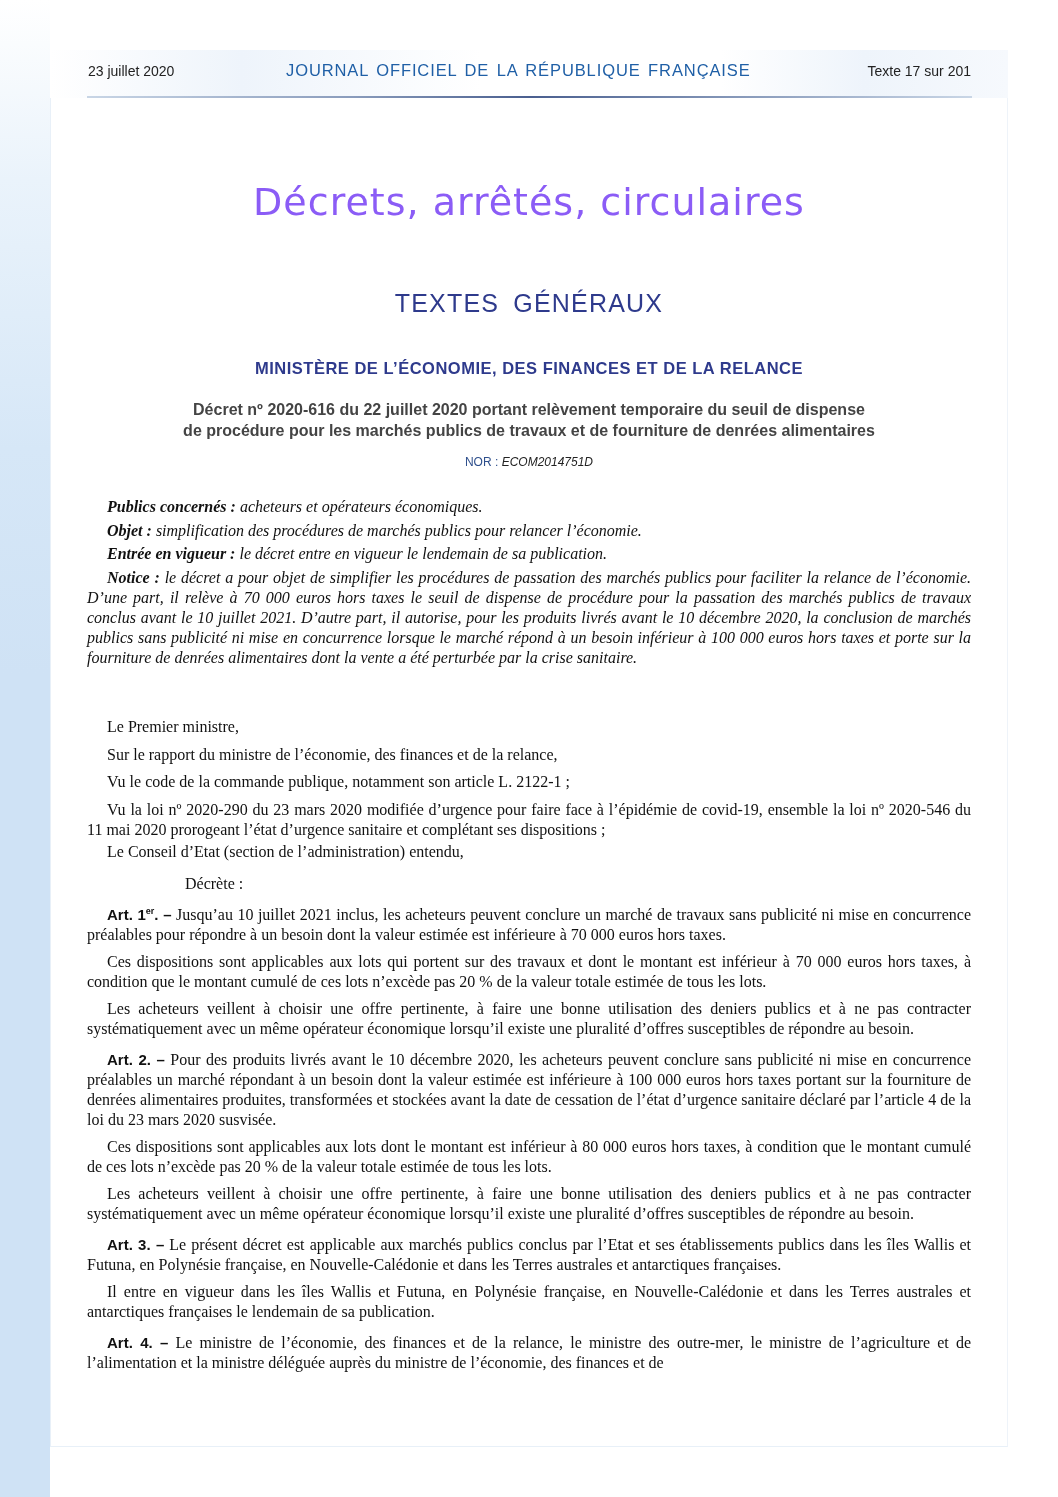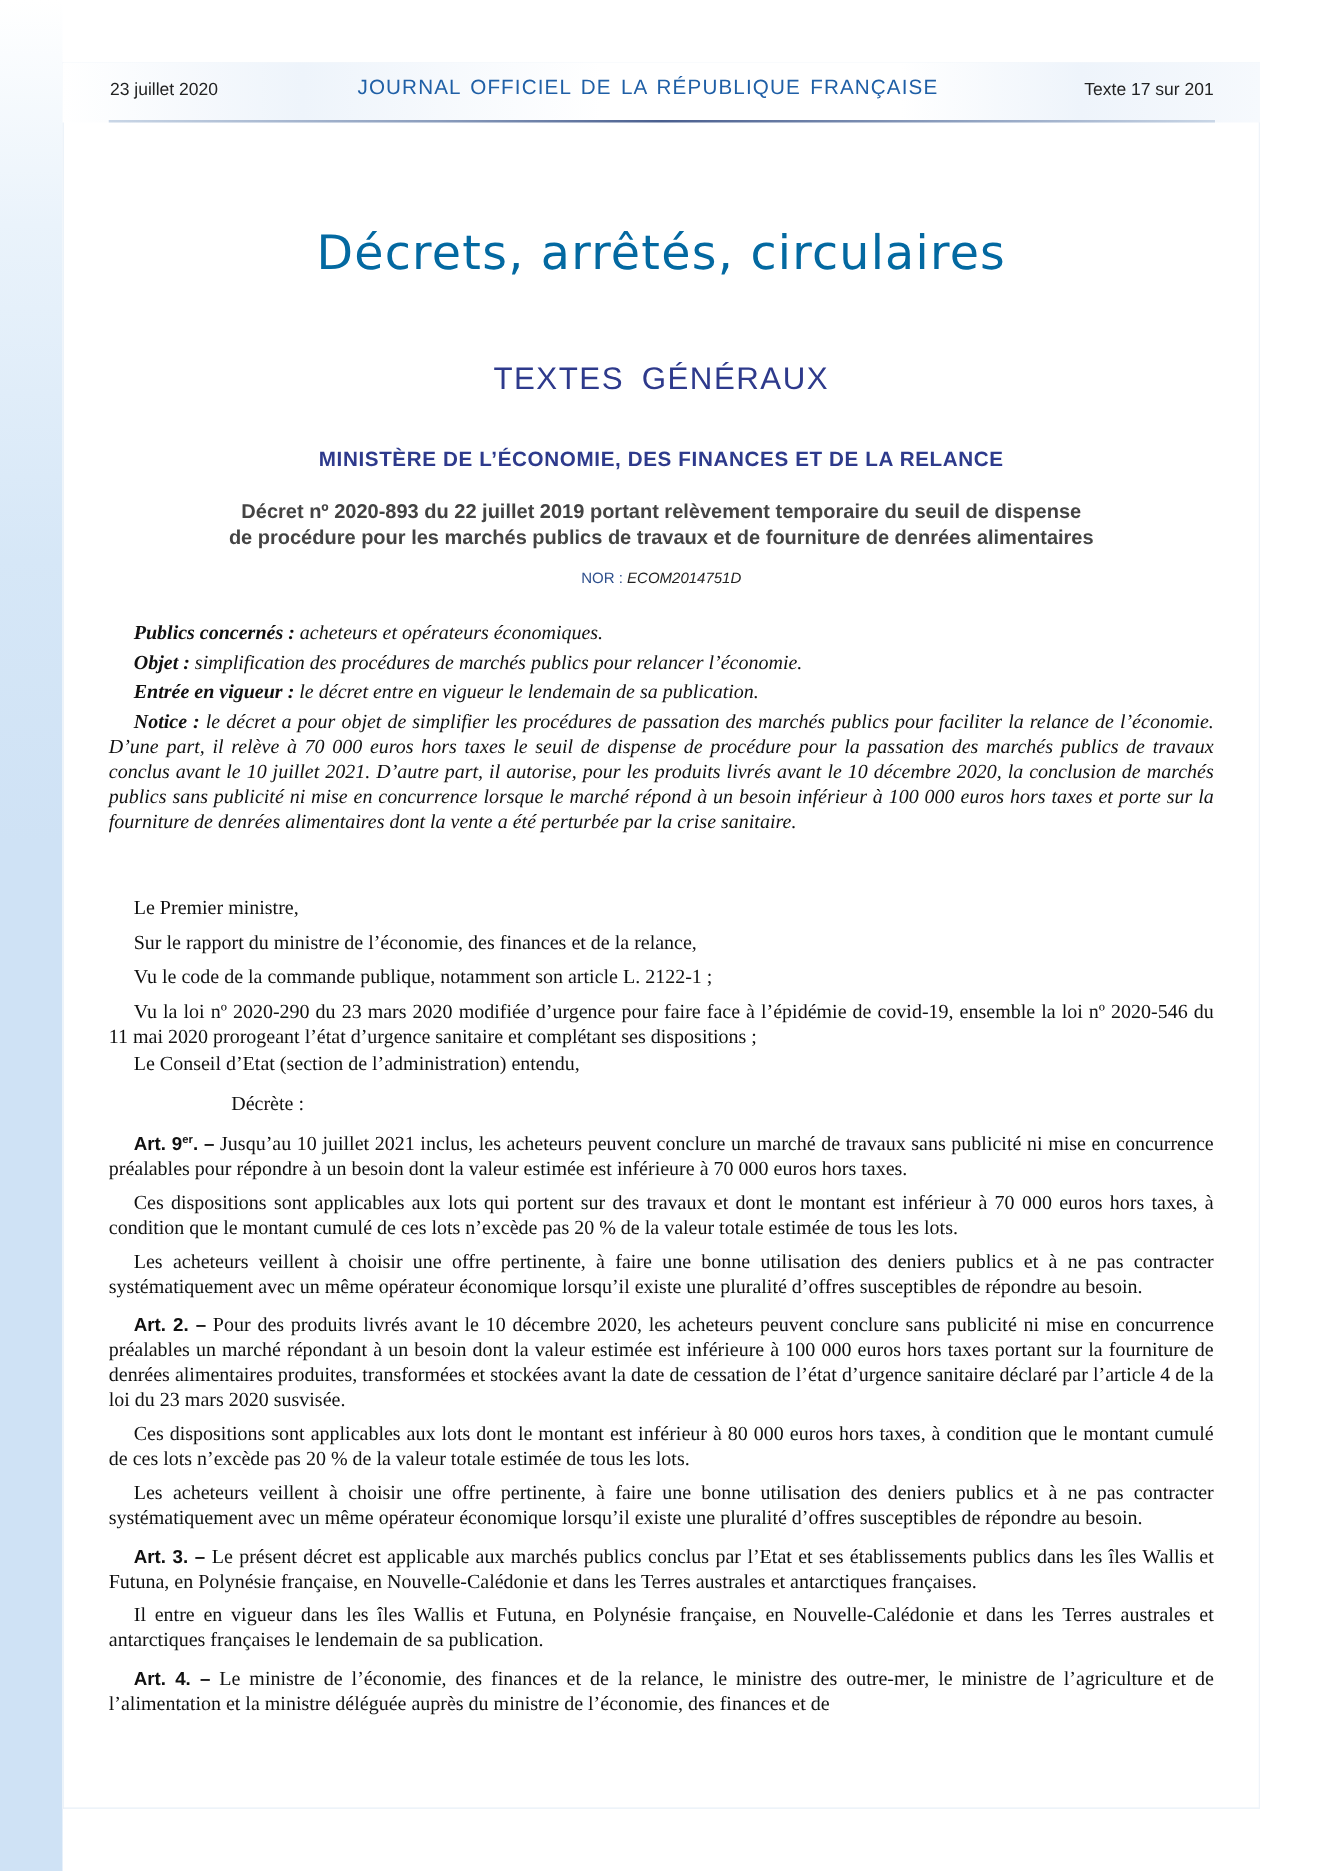--- a/index.html
+++ b/index.html
@@ -33,21 +33,21 @@
   .hdr-journal {
     position: absolute; left: 286px; top: 61px;
     font-family: "Liberation Sans", sans-serif; font-size: 16.5px; color: #1f5fa6; letter-spacing: 0.9px; word-spacing: 2px;
   }
   .hdr-texte {
     position: absolute; right: 87px; top: 63px;
     font-family: "Liberation Sans", sans-serif; font-size: 14px; color: #222;
   }
   .main-title {
     position: absolute; left: 0; width: 1058px; top: 180px; text-align: center;
-    font-family: "DejaVu Sans", sans-serif; font-size: 38px; color: #0369a1; letter-spacing: 1px;
+    font-family: "DejaVu Sans", sans-serif; font-size: 38px; color: #8b5cf6; letter-spacing: 1px;
   }
   .sub-title {
     position: absolute; left: 0; width: 1058px; top: 289px; text-align: center;
     font-family: "Liberation Sans", sans-serif; font-size: 25px; color: #2e3a8c; letter-spacing: 1.2px; word-spacing: 6px;
   }
   .ministry {
     position: absolute; left: 0; width: 1058px; top: 348px; text-align: center;
     font-family: "Liberation Sans", sans-serif; font-weight: bold; font-size: 16.5px; color: #2e3a8c; letter-spacing: 0.5px; margin-top: 11px;
   }
   .decree-title {
@@ -88,21 +88,21 @@
 
 <div class="hdr-date">23 juillet 2020</div>
 <div class="hdr-journal">JOURNAL OFFICIEL DE LA RÉPUBLIQUE FRANÇAISE</div>
 <div class="hdr-texte">Texte 17 sur 201</div>
 
 <div class="main-title">Décrets, arrêtés, circulaires</div>
 <div class="sub-title">TEXTES GÉNÉRAUX</div>
 <div class="ministry">MINISTÈRE DE L’ÉCONOMIE, DES FINANCES ET DE LA RELANCE</div>
 
 <div class="decree-title">
-  <div>Décret nº 2020-893 du 22 juillet 2019 portant relèvement temporaire du seuil de dispense</div>
+  <div>Décret nº 2020-616 du 22 juillet 2020 portant relèvement temporaire du seuil de dispense</div>
   <div>de procédure pour les marchés publics de travaux et de fourniture de denrées alimentaires</div>
 </div>
 
 <div class="nor">
   <span class="nor-label">NOR :</span>
   <span class="nor-code">ECOM2014751D</span>
 </div>
 
 <div class="text notice" style="top:497px;">
   <p><b>Publics concernés :</b> <span>acheteurs et opérateurs économiques.</span></p>
@@ -115,21 +115,21 @@
   <p>Le Premier ministre,</p>
   <p>Sur le rapport du ministre de l’économie, des finances et de la relance,</p>
   <p>Vu le code de la commande publique, notamment son article L. 2122-1 ;</p>
   <p class="tight">Vu la loi nº 2020-290 du 23 mars 2020 modifiée d’urgence pour faire face à l’épidémie de covid-19, ensemble la loi nº 2020-546 du 11 mai 2020 prorogeant l’état d’urgence sanitaire et complétant ses dispositions ;</p>
   <p>Le Conseil d’Etat (section de l’administration) entendu,</p>
   <p class="decrete">Décrète :</p>
 </div>
 
 <div class="text art" style="top:901px;">
   <div class="art-block">
-    <p><span class="art-label"><span>Art. 9</span><sup>er</sup><span>. –</span></span> <span>Jusqu’au 10 juillet 2021 inclus, les acheteurs peuvent conclure un marché de travaux sans publicité ni mise en concurrence préalables pour répondre à un besoin dont la valeur estimée est inférieure à 70 000 euros hors taxes.</span></p>
+    <p><span class="art-label"><span>Art. 1</span><sup>er</sup><span>. –</span></span> <span>Jusqu’au 10 juillet 2021 inclus, les acheteurs peuvent conclure un marché de travaux sans publicité ni mise en concurrence préalables pour répondre à un besoin dont la valeur estimée est inférieure à 70 000 euros hors taxes.</span></p>
     <p>Ces dispositions sont applicables aux lots qui portent sur des travaux et dont le montant est inférieur à 70 000 euros hors taxes, à condition que le montant cumulé de ces lots n’excède pas 20 % de la valeur totale estimée de tous les lots.</p>
     <p>Les acheteurs veillent à choisir une offre pertinente, à faire une bonne utilisation des deniers publics et à ne pas contracter systématiquement avec un même opérateur économique lorsqu’il existe une pluralité d’offres susceptibles de répondre au besoin.</p>
   </div>
   <div class="art-block">
     <p><span class="art-label"><span>Art. 2</span><span>. –</span></span> <span>Pour des produits livrés avant le 10 décembre 2020, les acheteurs peuvent conclure sans publicité ni mise en concurrence préalables un marché répondant à un besoin dont la valeur estimée est inférieure à 100 000 euros hors taxes portant sur la fourniture de denrées alimentaires produites, transformées et stockées avant la date de cessation de l’état d’urgence sanitaire déclaré par l’article 4 de la loi du 23 mars 2020 susvisée.</span></p>
     <p>Ces dispositions sont applicables aux lots dont le montant est inférieur à 80 000 euros hors taxes, à condition que le montant cumulé de ces lots n’excède pas 20 % de la valeur totale estimée de tous les lots.</p>
     <p>Les acheteurs veillent à choisir une offre pertinente, à faire une bonne utilisation des deniers publics et à ne pas contracter systématiquement avec un même opérateur économique lorsqu’il existe une pluralité d’offres susceptibles de répondre au besoin.</p>
   </div>
   <div class="art-block">
     <p><span class="art-label"><span>Art. 3</span><span>. –</span></span> <span>Le présent décret est applicable aux marchés publics conclus par l’Etat et ses établissements publics dans les îles Wallis et Futuna, en Polynésie française, en Nouvelle-Calédonie et dans les Terres australes et antarctiques françaises.</span></p>

